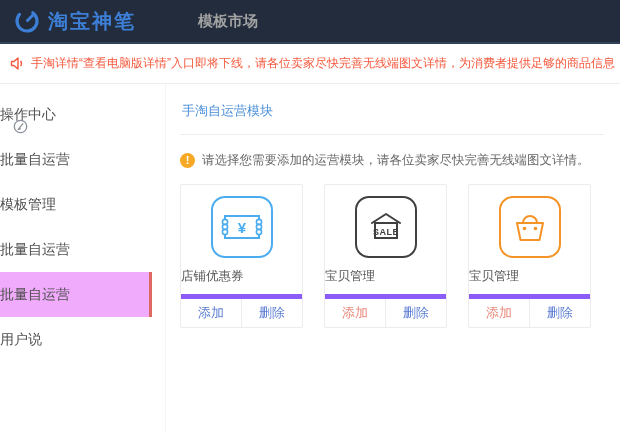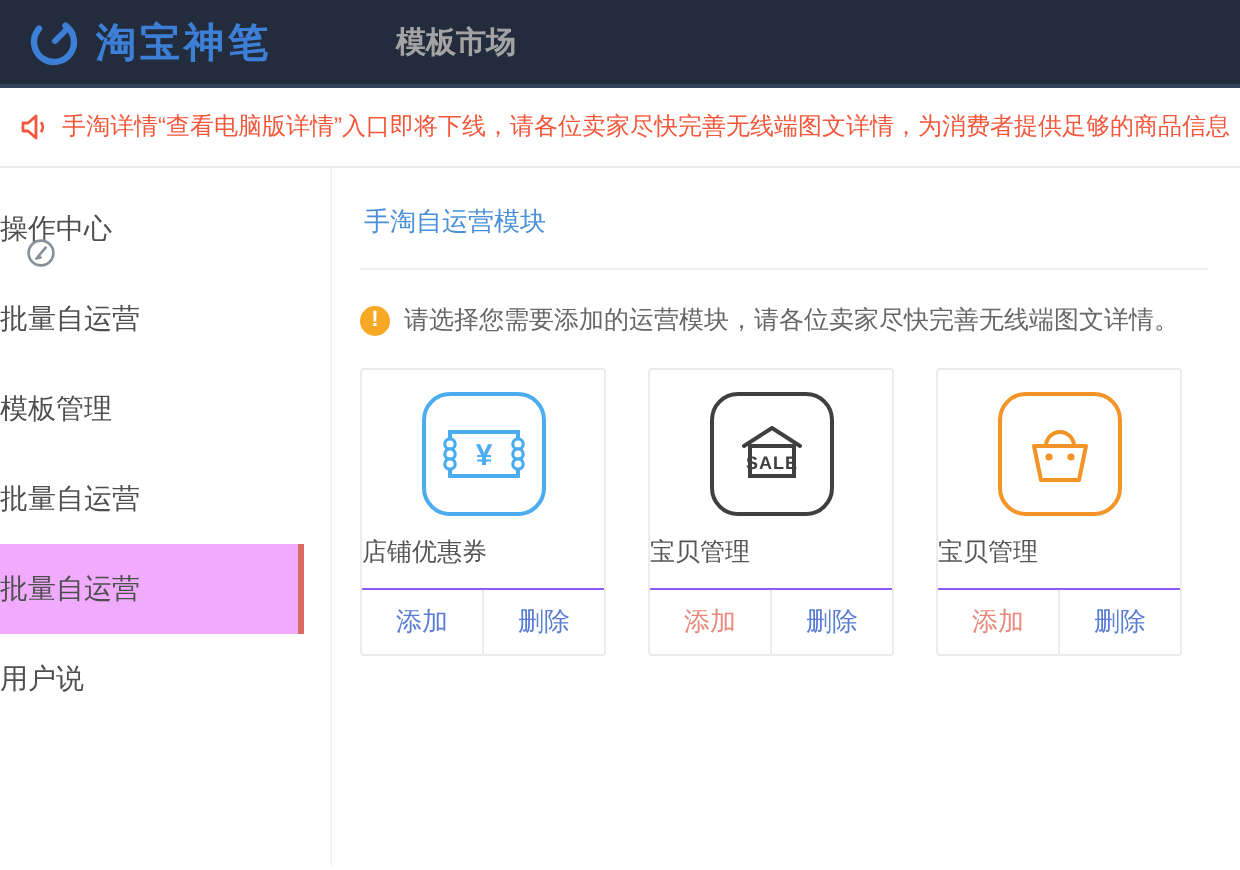--- a/index.html
+++ b/index.html
@@ -48,21 +48,21 @@
   .cards { display: flex; margin-top: 15px; gap: 21px; }
   .card { width: 123px; height: 144px; border: 1px solid #ececec; border-radius: 2px;
     background: #fff; display: flex; flex-direction: column; }
   .icon-box { width: 62px; height: 62px; border: 2px solid currentColor;
     border-radius: 14px; margin: 11px auto 0; display: flex; align-items: center;
     justify-content: center; }
   .c-blue   { color: #4badf0; }
   .c-red    { color: #404040; }
   .c-orange { color: #f49326; }
   .card-label { font-size: 12.5px; color: #555; margin-top: 10px; }
-  .card-actions { margin-top: auto; border-top: 1px solid #8b5cf6; height: 33px;
+  .card-actions { margin-top: auto; border-top: 5px solid #8b5cf6; height: 33px;
     display: flex; font-family: Liberation Serif, serif; }
   .card-actions .act { flex: 1; display: flex; align-items: center;
     justify-content: center; font-size: 13px; cursor: pointer; }
   .card-actions .act:first-child { border-right: 1px solid #ececec; }
   .act.blue   { color: #5b7dd3; }
   .act.salmon { color: #e9897b; }
 </style>
 </head>
 <body>
 

